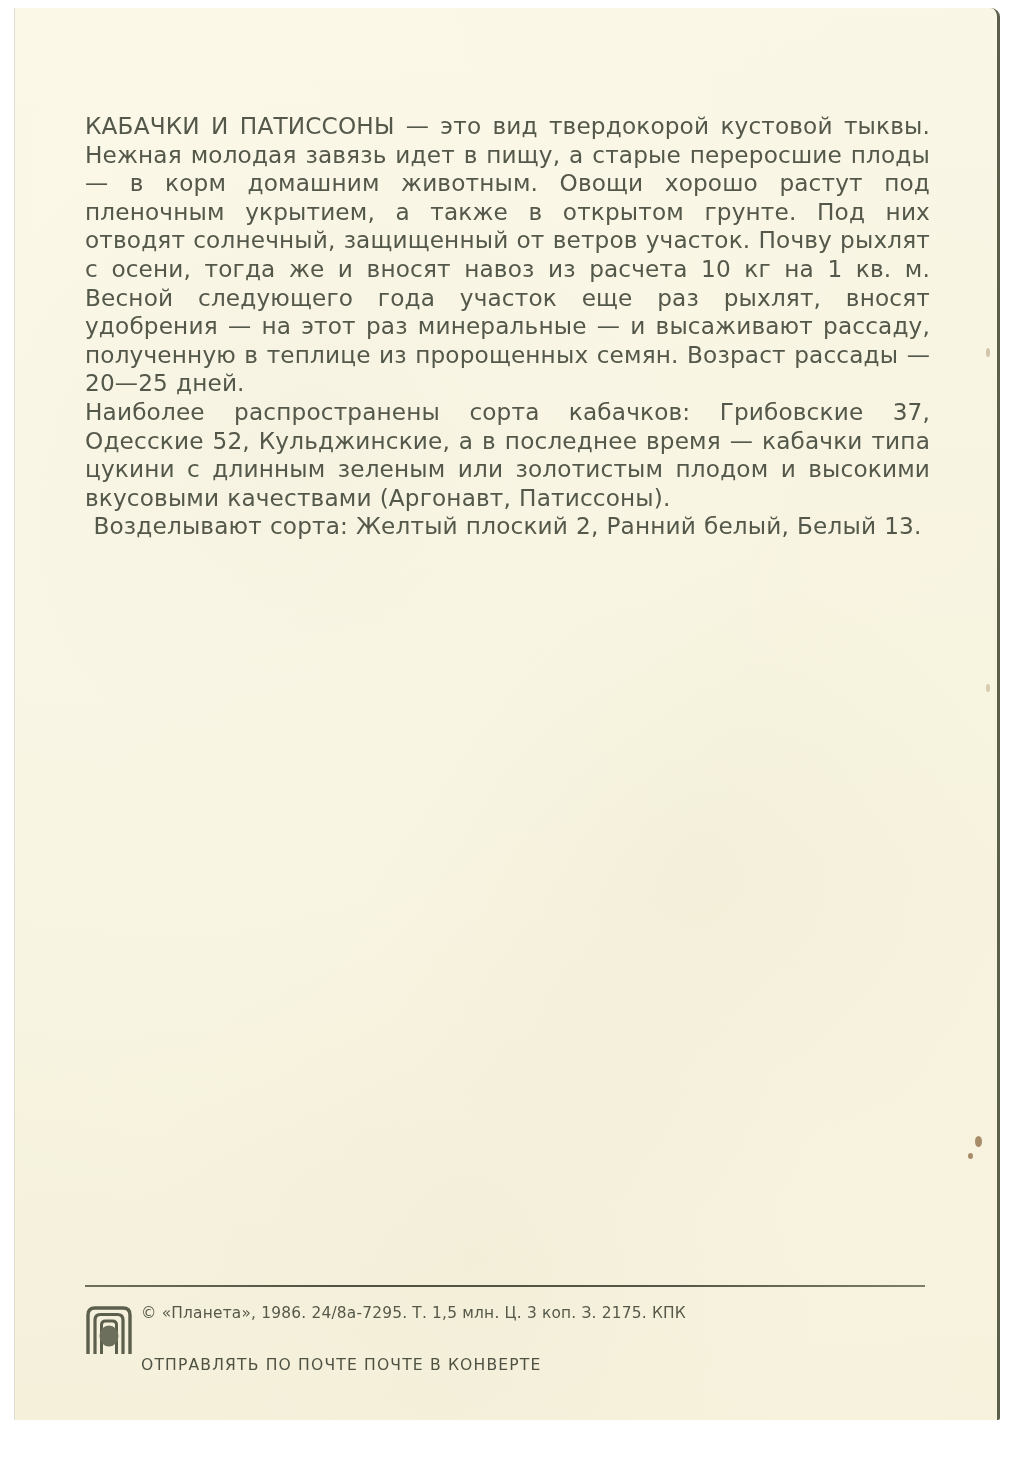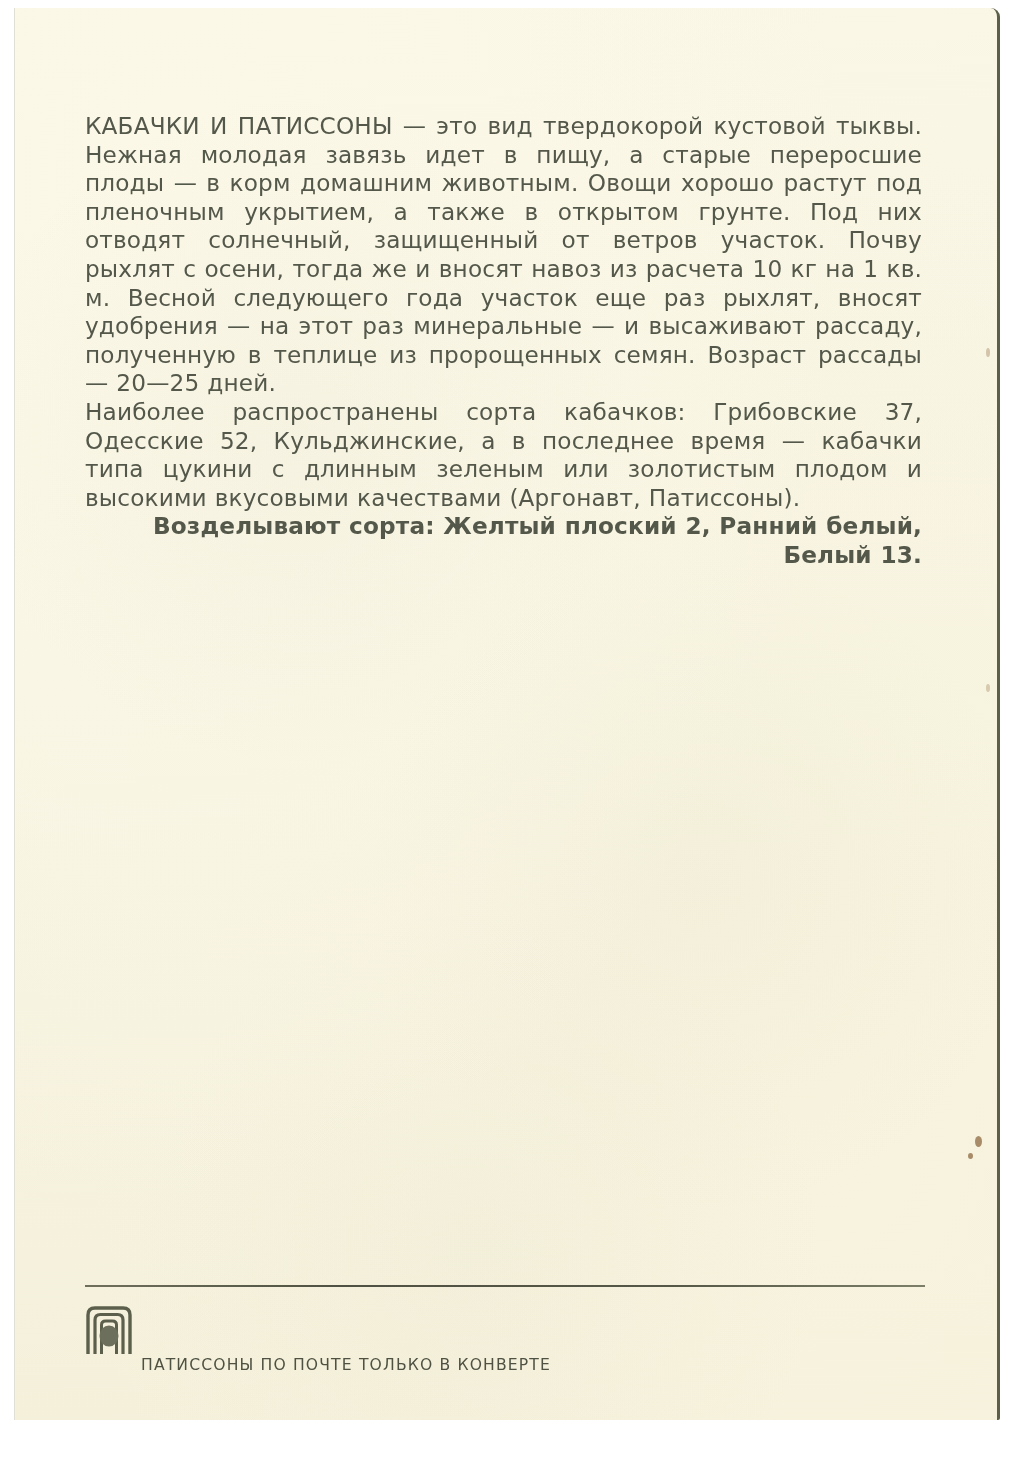--- a/index.html
+++ b/index.html
@@ -66,30 +66,30 @@
   }
 
   
   #article {
     position: absolute;
     left: 85px;
     top: 104px;
     width: 845px;
   }
   .para {
-    margin: 0 8px 0 0;
+    margin: 0 0 0 0;
     font-size: 23.2px;
     line-height: 28.6px;
     color: #54584a;
     text-align: justify;
     text-justify: inter-word;
     letter-spacing: 0.15px;
     word-spacing: 0.5px;
   }
-  .para.last-left { text-align: right; font-weight: bold; }
+  .para.last-left { text-align: center; }
 
   
   #footer-rule {
     position: absolute;
     left: 85px;
     top: 1277px;
     width: 840px;
     height: 2px;
     background: linear-gradient(to right, #6f705c 0%, #4f5242 30%, #555846 70%, #7d7e68 100%);
   }
@@ -160,18 +160,19 @@
       <g fill="none" stroke="#5c5f4c" stroke-width="3.2">
         <path d="M10 49 L10 15 Q10 9.5 15.5 9.5 L32.5 9.5 Q38 9.5 38 15 L38 49"></path>
       </g>
       <g fill="none" stroke="#5c5f4c" stroke-width="3">
         <path d="M16.5 49 L16.5 20 Q16.5 16 20.5 16 L27.5 16 Q31.5 16 31.5 20 L31.5 49"></path>
       </g>
       <ellipse cx="24" cy="31" rx="9.5" ry="10.5" fill="#6c6f5c"></ellipse>
     </svg>
 
     <div id="imprint-lines">
+      <div class="imprint-line">© «Планета», 1986. 24/8а-7295. Т. 1,5 млн. Ц. 3 коп. З. 2175. КПК</div>
     </div>
 
-    <div id="mail-notice">ПАТИССОНЫ ПО ПОЧТЕ ТОЛЬКО В КОНВЕРТЕ</div>
+    <div id="mail-notice">ОТПРАВЛЯТЬ ПО ПОЧТЕ ПОЧТЕ В КОНВЕРТЕ</div>
   </div>
 
 </div>
 
 </body></html>

